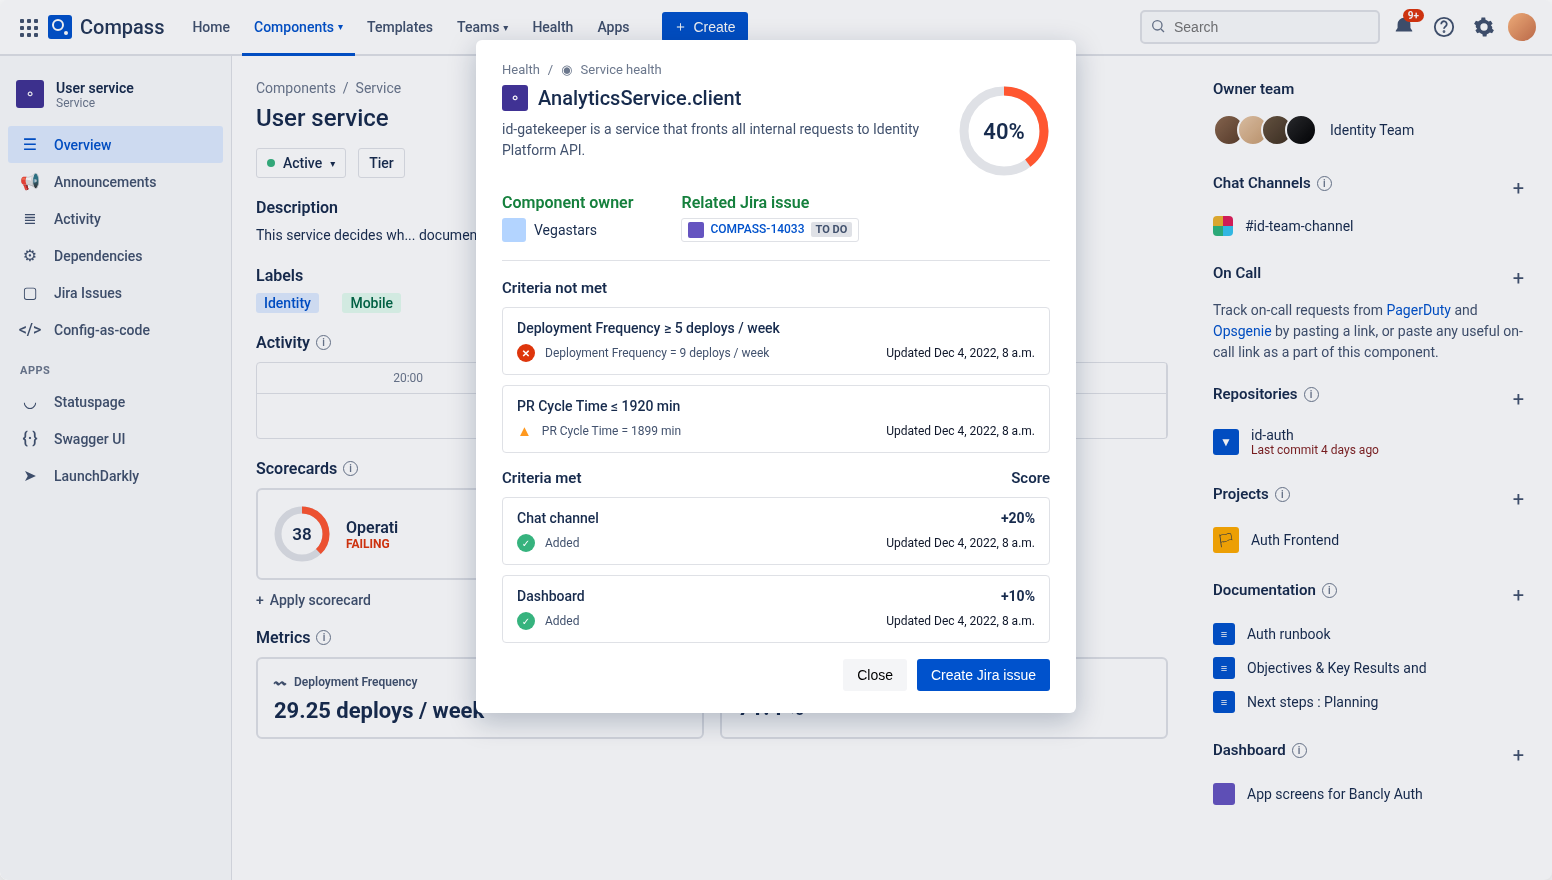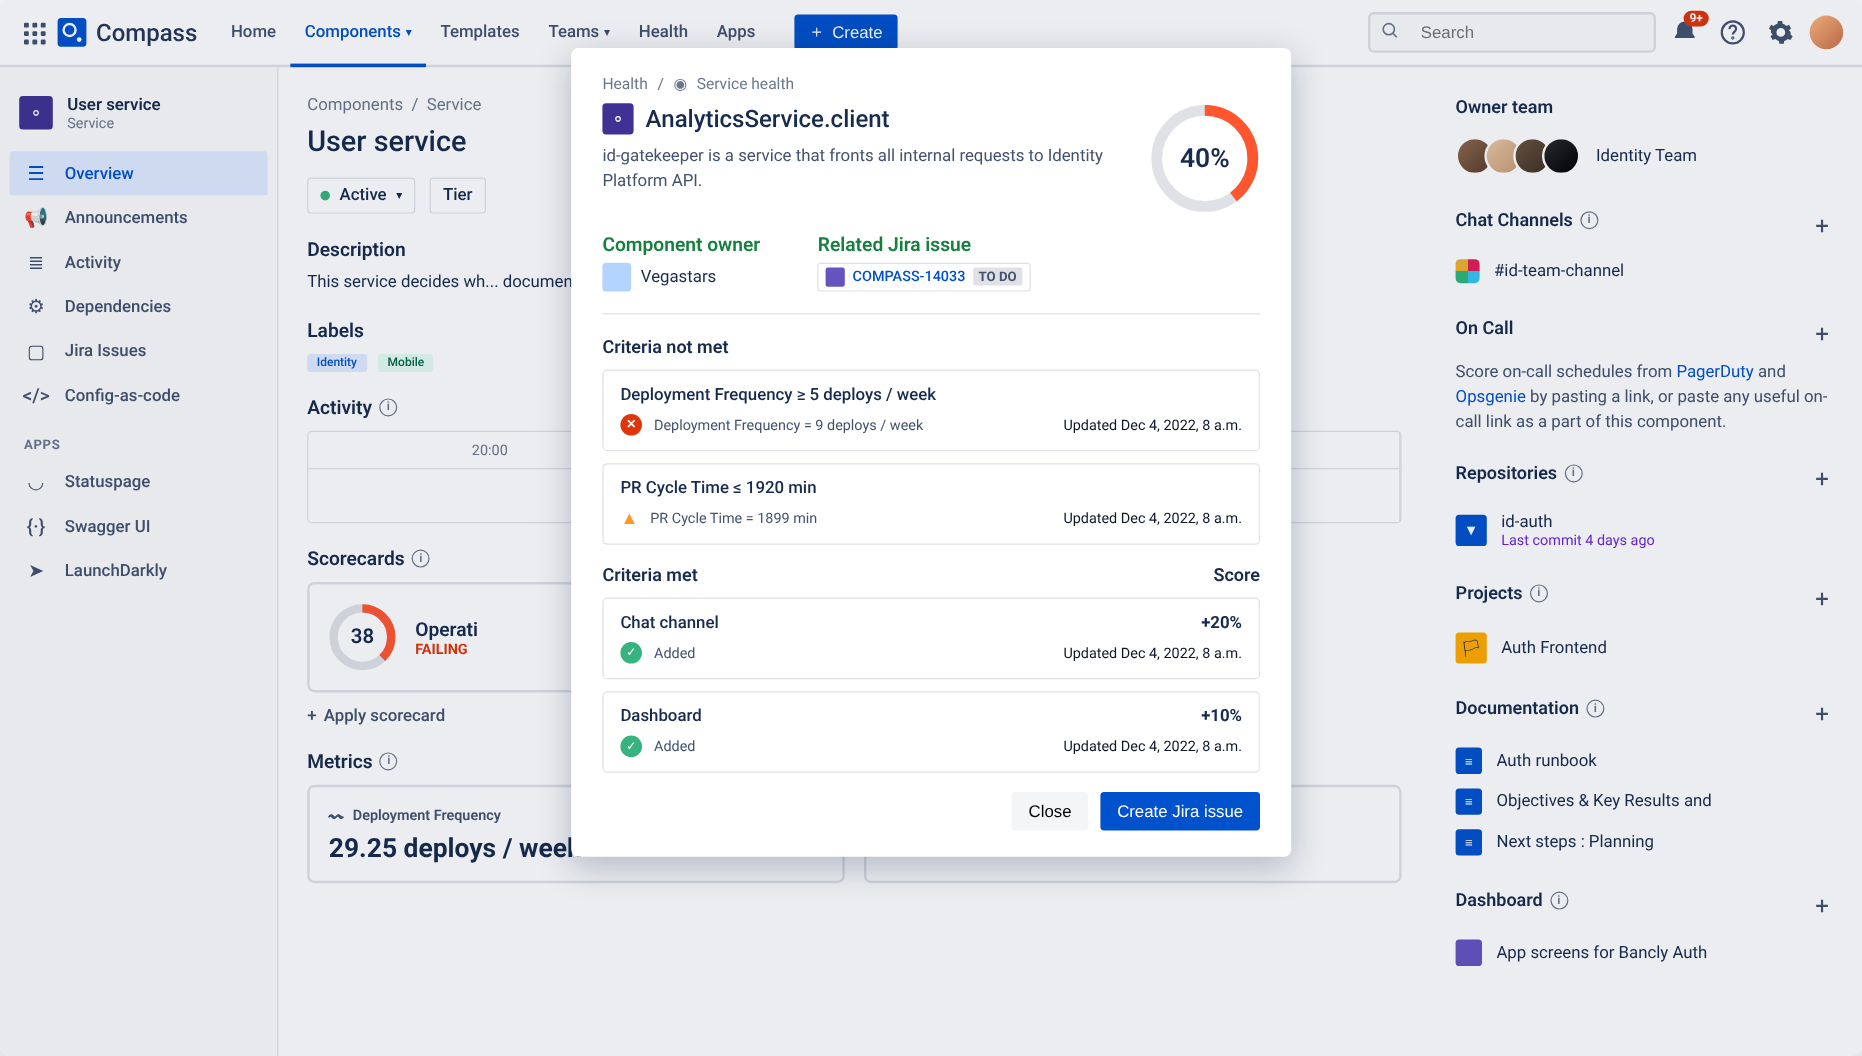--- a/index.html
+++ b/index.html
@@ -13,21 +13,21 @@
 .logo { display: flex; align-items: center; gap: 8px; font-size: 20px; font-weight: 500; color: #253858; margin-right: 8px; }
 .logo-mark { width: 24px; height: 24px; background: #0052cc; border-radius: 3px; position: relative; }
 .logo-mark::before { content:''; position:absolute; width:8px; height:8px; border:2px solid #fff; border-radius:50%; top:4px; left:4px; }
 .logo-mark::after { content:''; position:absolute; width:4px; height:4px; background:#fff; border-radius:50%; bottom:4px; right:4px; }
 .topnav-items { display: flex; align-items: center; gap: 0; }
 .topnav-item { padding: 0 12px; height: 56px; display: flex; align-items: center; color: #42526e; cursor: pointer; font-weight: 500; gap: 4px; }
 .topnav-item.active { color: #0052cc; border-bottom: 3px solid #0052cc; margin-bottom: -2px; }
 .chev { font-size: 10px; }
 .create-btn { background: #0052cc; color: #fff; border: none; border-radius: 3px; padding: 6px 12px; font-weight: 500; display: flex; align-items: center; gap: 6px; cursor: pointer; margin-left: 12px; font-size: 14px; }
 .spacer { flex: 1; }
-.search-box { width: 240px; height: 34px; border: 2px solid #dfe1e6; border-radius: 5px; background: #fafbfc; display: flex; align-items: center; padding: 12px 8px; gap: 18px; color: #6b778c; }
+.search-box { width: 240px; height: 34px; border: 2px solid #dfe1e6; border-radius: 5px; background: #fafbfc; display: flex; align-items: center; padding: 12px 8px; gap: 8px; color: #6b778c; }
 .search-box input { border: none; background: transparent; outline: none; flex: 1; font-size: 14px; }
 .nav-icon { width: 32px; height: 32px; display: flex; align-items: center; justify-content: center; color: #42526e; cursor: pointer; position: relative; }
 .badge { position: absolute; top: -2px; right: -4px; background: #de350b; color: #fff; font-size: 10px; font-weight: 700; padding: 1px 5px; border-radius: 8px; }
 .avatar { width: 28px; height: 28px; border-radius: 50%; background: linear-gradient(135deg,#ffb77d,#c9704a); }
 
 
 .body { display: flex; height: calc(100% - 56px); }
 .sidebar { width: 232px; border-right: 1px solid #dfe1e6; padding: 16px 8px; background: #fafbfc; }
 .side-header { display: flex; gap: 12px; padding: 8px 8px 16px; }
 .side-badge { width: 28px; height: 28px; background: #403294; border-radius: 3px; display:flex;align-items:center;justify-content:center;color:#fff;font-size:14px; }
@@ -41,21 +41,21 @@
 
 .main { flex: 1; padding: 24px 24px; overflow: hidden; }
 .breadcrumb { color: #6b778c; font-size: 14px; margin-bottom: 8px; }
 .page-title { font-size: 24px; font-weight: 500; margin-bottom: 16px; }
 .status-row { display:flex; gap:12px; margin-bottom:20px; }
 .pill { border:1px solid #dfe1e6; border-radius:3px; padding:6px 10px; display:flex; align-items:center; gap:8px; font-weight:500; }
 .dot-g { width:8px;height:8px;background:#36b37e;border-radius:50%; }
 .section-h { font-weight:600; font-size:16px; margin-bottom:8px; margin-top:4px; }
 .section-h2 { font-weight:600; font-size:16px; margin-bottom:8px; margin-top:20px; display:flex;align-items:center;gap:6px;}
 .desc { color:#172b4d; line-height:1.5; max-width:560px; }
-.chip { display:inline-block; padding:2px 8px; border-radius:3px; font-size:10px; font-weight:500; margin-right:6px; }
+.chip { display:inline-block; padding:2px 8px; border-radius:3px; font-size:14px; font-weight:500; margin-right:20px; }
 .chip.blue { background:#deebff; color:#0052cc; }
 .chip.green { background:#e3fcef; color:#006644; }
 .timeline { border:1px solid #dfe1e6; border-radius:4px; margin-top:10px; }
 .tl-head { display:flex; border-bottom:1px solid #dfe1e6; }
 .tl-cell { flex:1; text-align:center; padding:8px; font-size:12px; color:#6b778c; border-right:1px solid #dfe1e6; }
 .tl-body { display:flex; height:44px; }
 .tl-bodycell { flex:1; border-right:1px solid #dfe1e6; display:flex;align-items:center;justify-content:center; }
 .chk-dot { width:18px;height:18px;background:#36b37e;border-radius:50%;display:flex;align-items:center;justify-content:center;color:#fff;font-size:11px; }
 
 .scorecard { border:2px solid #dfe1e6; border-radius:6px; padding:16px; display:flex; gap:16px; align-items:center; width:280px; margin-top:10px;}
@@ -79,21 +79,21 @@
 .plus-btn { font-size:20px; color:#42526e; cursor:pointer; font-weight:400;}
 .slack-icon { width:20px;height:20px; display:inline-block; background: conic-gradient(#e01e5a 0 25%, #36c5f0 25% 50%, #2eb67d 50% 75%, #ecb22e 75% 100%); border-radius:4px; }
 .rp-item { display:flex; align-items:center; gap:12px; padding:6px 0; }
 .rp-link { color:#0052cc; }
 .rp-text { color:#42526e; line-height:1.5; }
 .repo-icon { width:26px;height:26px;background:#0052cc;border-radius:3px;display:flex;align-items:center;justify-content:center;color:#fff;font-size:12px; }
 .doc-icon { width:22px;height:22px;background:#0052cc;border-radius:3px;display:flex;align-items:center;justify-content:center;color:#fff;font-size:11px; }
 .proj-icon { width:26px;height:26px;background:#ffab00;border-radius:3px;display:flex;align-items:center;justify-content:center; }
 .dash-icon { width:22px;height:22px;background:#6554c0;border-radius:3px; }
 .rp-section { margin-bottom:22px; }
-.muted-sm { font-size:12px; color:#6d28d9; }
+.muted-sm { font-size:12px; color:#7f1d1d; }
 
 
 .overlay { position:absolute; inset:0; background:rgba(9,30,66,0.08); display:flex; align-items:flex-start; justify-content:center; padding-top:40px; }
 .modal { width: 600px; background:#fff; border-radius:6px; box-shadow:0 8px 28px rgba(9,30,66,0.25); padding:22px 26px; }
 .modal-crumb { color:#6b778c; font-size:13px; display:flex; align-items:center; gap:8px; margin-bottom:8px;}
 .modal-head { display:flex; gap:20px; }
 .modal-head-left { flex:1; }
 .modal-title-row { display:flex; align-items:center; gap:10px; }
 .comp-badge { width:26px;height:26px;background:#403294;border-radius:3px;display:flex;align-items:center;justify-content:center;color:#fff; }
 .modal-title { font-size:20px; font-weight:500; }
@@ -351,21 +351,21 @@
         <div class="rp-item">
             <span class="slack-icon"></span>
             <span>#id-team-channel</span>
           </div>
       </div>
       <div class="rp-section">
         <div class="rp-row">
             <div class="rp-h">On Call</div>
             <span class="plus-btn">+</span>
           </div>
-        <div class="rp-text"><span>Score on-call schedules from </span><span class="rp-link">PagerDuty</span><span> and </span><span class="rp-link">Opsgenie</span><span> by pasting a link, or paste any useful on-call link as a part of this component.</span></div>
+        <div class="rp-text"><span>Track on-call requests from </span><span class="rp-link">PagerDuty</span><span> and </span><span class="rp-link">Opsgenie</span><span> by pasting a link, or paste any useful on-call link as a part of this component.</span></div>
       </div>
       <div class="rp-section">
         <div class="rp-row">
             <div class="rp-h">
               <span>Repositories</span>
               <span class="info-ic">i</span>
             </div>
             <span class="plus-btn">+</span>
           </div>
         <div class="rp-item">

